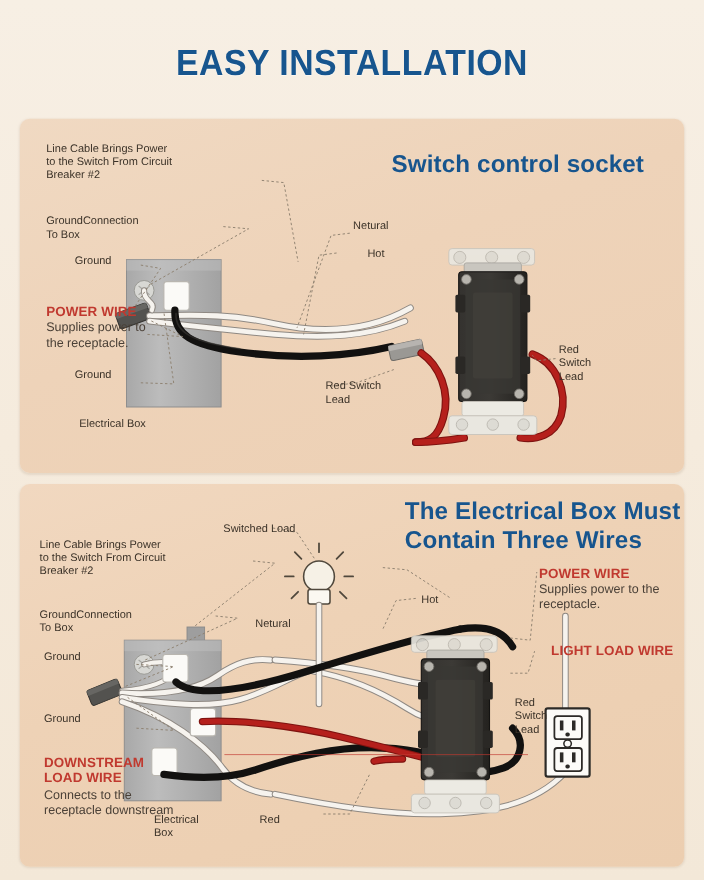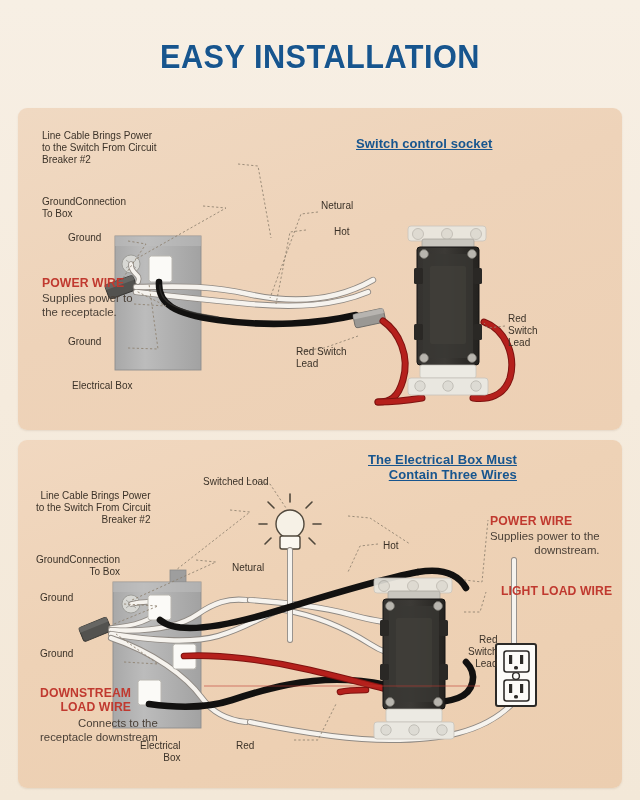--- a/index.html
+++ b/index.html
@@ -37,47 +37,46 @@
     position: absolute;
     left: 18px;
     width: 604px;
     border-radius: 9px;
     background: linear-gradient(160deg, #f0d9c2 0%, #eed3b9 45%, #edd0b4 100%);
     box-shadow: 0 1px 2px rgba(120,90,60,0.13);
     overflow: hidden;
   }
   #panel-top { top: 108px; height: 322px; }
   #panel-bottom { top: 440px; height: 348px;
-    background: linear-gradient(160deg, #f1d8c0 0%, #eed2b6 40%, #ecceb0 100%); text-align: right; }
+    background: linear-gradient(160deg, #f1d8c0 0%, #eed2b6 40%, #ecceb0 100%); }
 
   .svg-layer {
     position: absolute;
     top: 0; left: 0;
     width: 604px;
     height: 100%;
   }
 
   .label {
     position: absolute;
     color: #3b3228;
     font-size: 10px;
     line-height: 1.18;
     font-family: "Liberation Sans", sans-serif;
     white-space: pre-line;
   }
   .head-blue {
     position: absolute;
     color: #17558e;
     font-weight: bold;
-    font-size: 13px;
+    font-size: 22px;
     line-height: 1.16;
     font-family: "Liberation Sans Narrow", "Liberation Sans", sans-serif;
     white-space: pre-line;
     letter-spacing: 0.1px;
-    text-decoration: underline;
   }
   .head-red {
     position: absolute;
     color: #c0392f;
     font-weight: bold;
     font-size: 12.2px;
     letter-spacing: 0.1px;
     white-space: pre-line;
     line-height: 1.16;
     font-family: "Liberation Sans", sans-serif;
@@ -394,21 +393,21 @@
     <div class="label" style="top:208px; left:22px;">Ground</div>
 
     <div class="label" style="top:36px; left:185px;">Switched Load</div>
 
     <div class="label" style="top:122px; left:214px;">Netural</div>
 
     <div class="label" style="top:100px; left:365px;">Hot</div>
 
     <div class="head-red" style="top:74px; left:472px;">POWER WIRE</div>
     <div class="sub-dark" style="top:90px; left:472px;">Supplies power to the
-downstream.</div>
+receptacle.</div>
 
     <div class="head-red" style="top:144px; left:483px;">LIGHT LOAD WIRE</div>
 
     <div class="label" style="top:194px; left:450px;">Red
 Switch
 Lead</div>
 
     <div class="head-red" style="top:246px; left:22px;">DOWNSTREAM
 LOAD WIRE</div>
     <div class="sub-dark" style="top:277px; left:22px;">Connects to the

